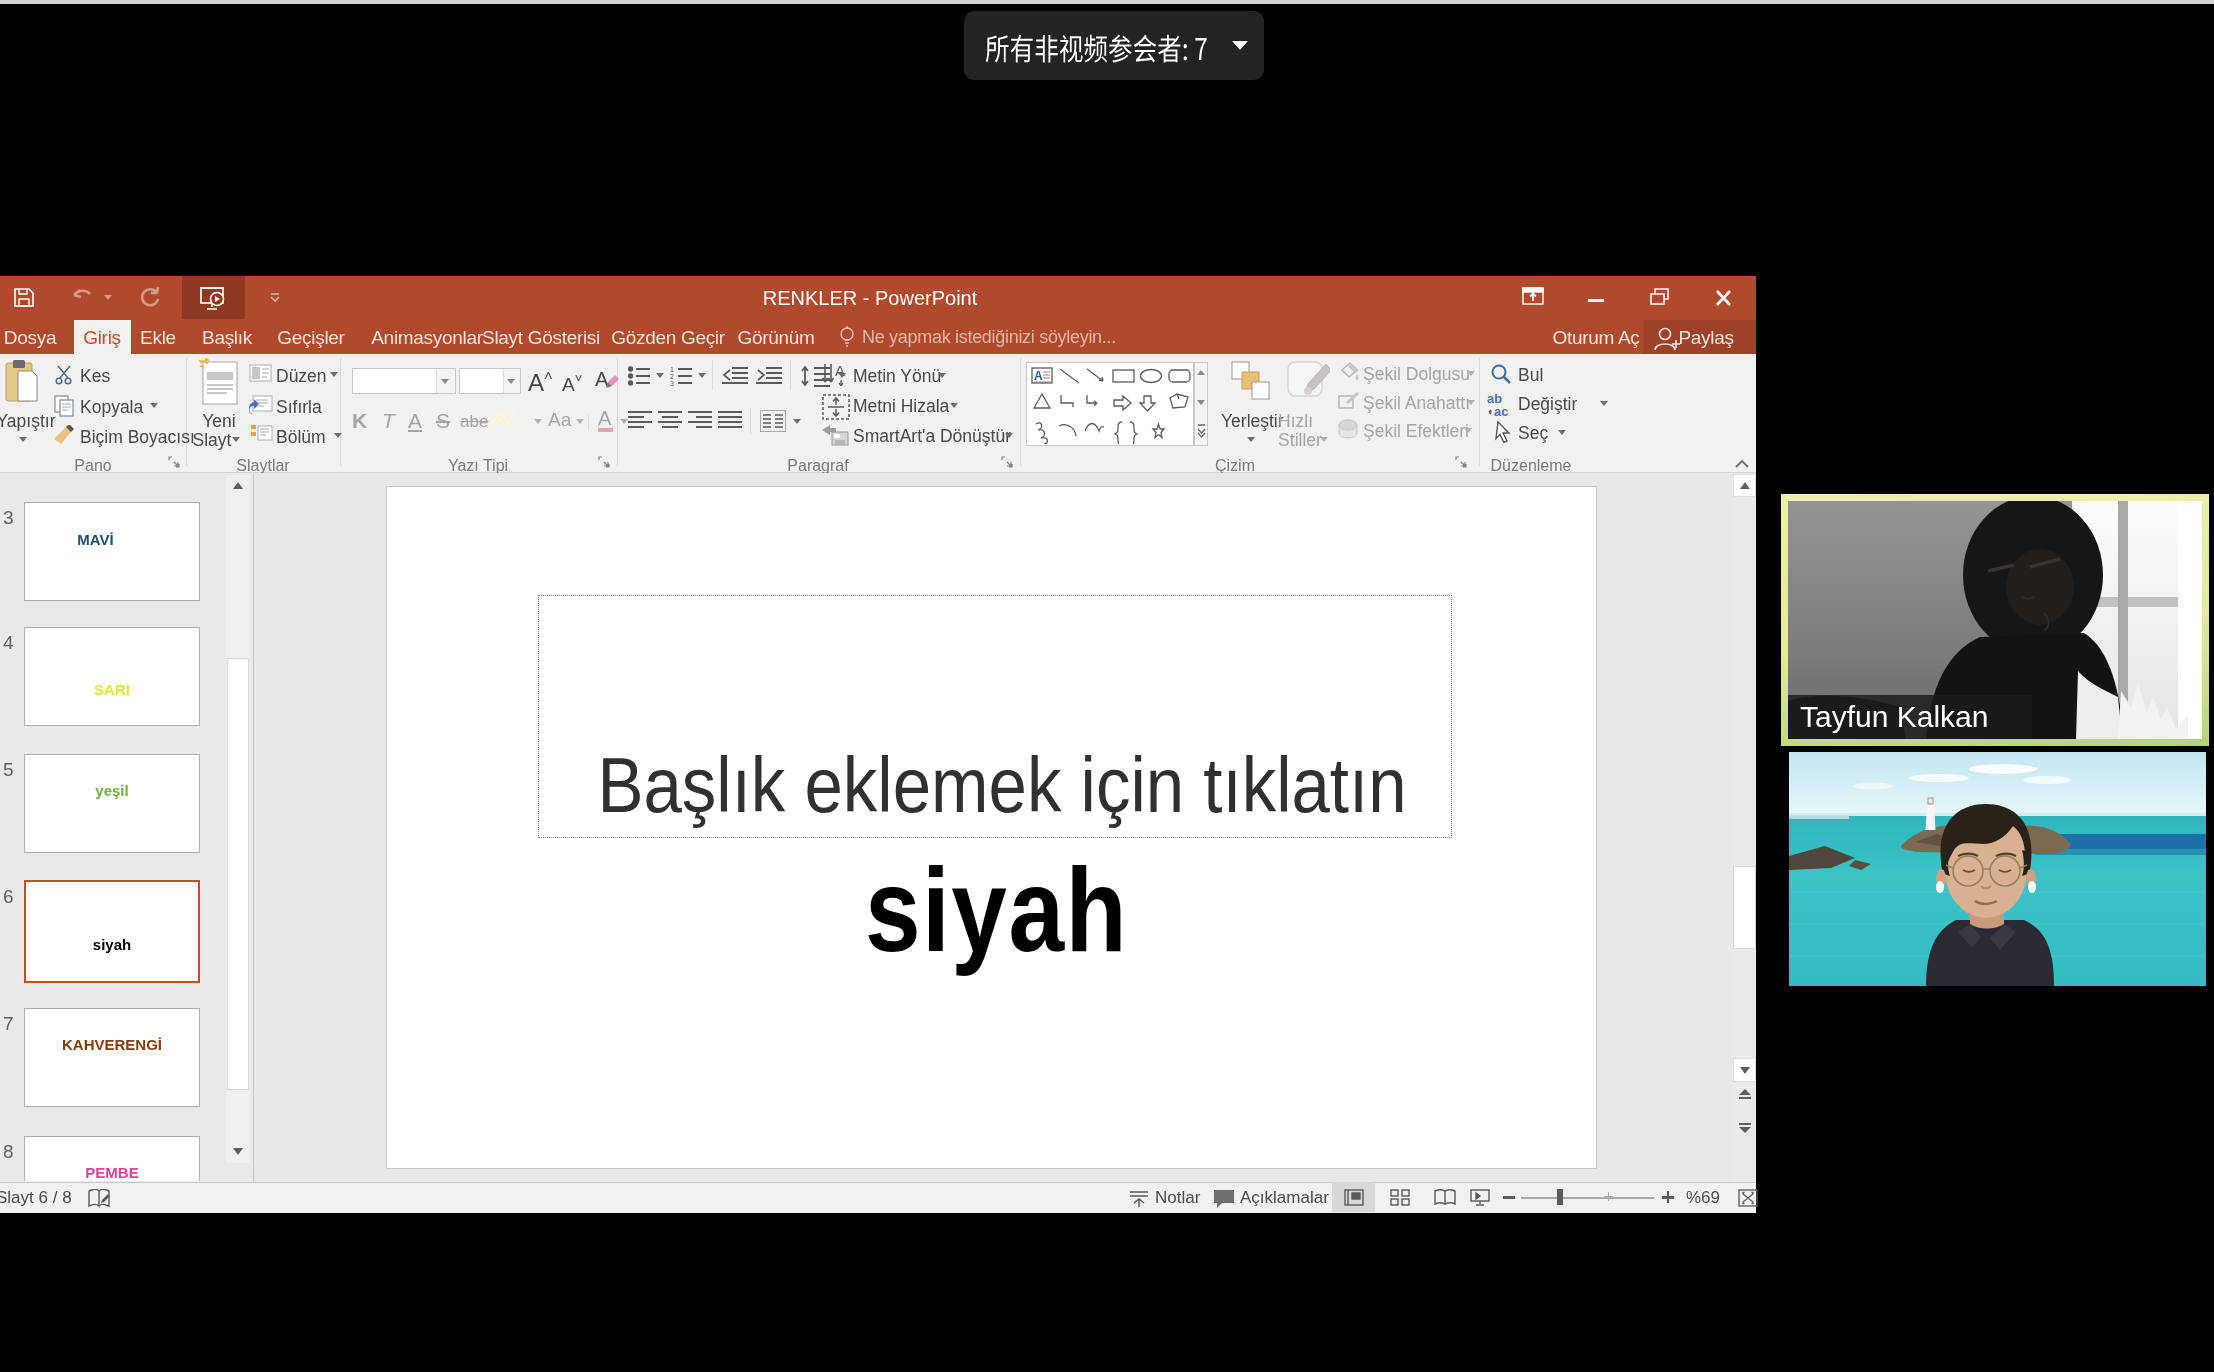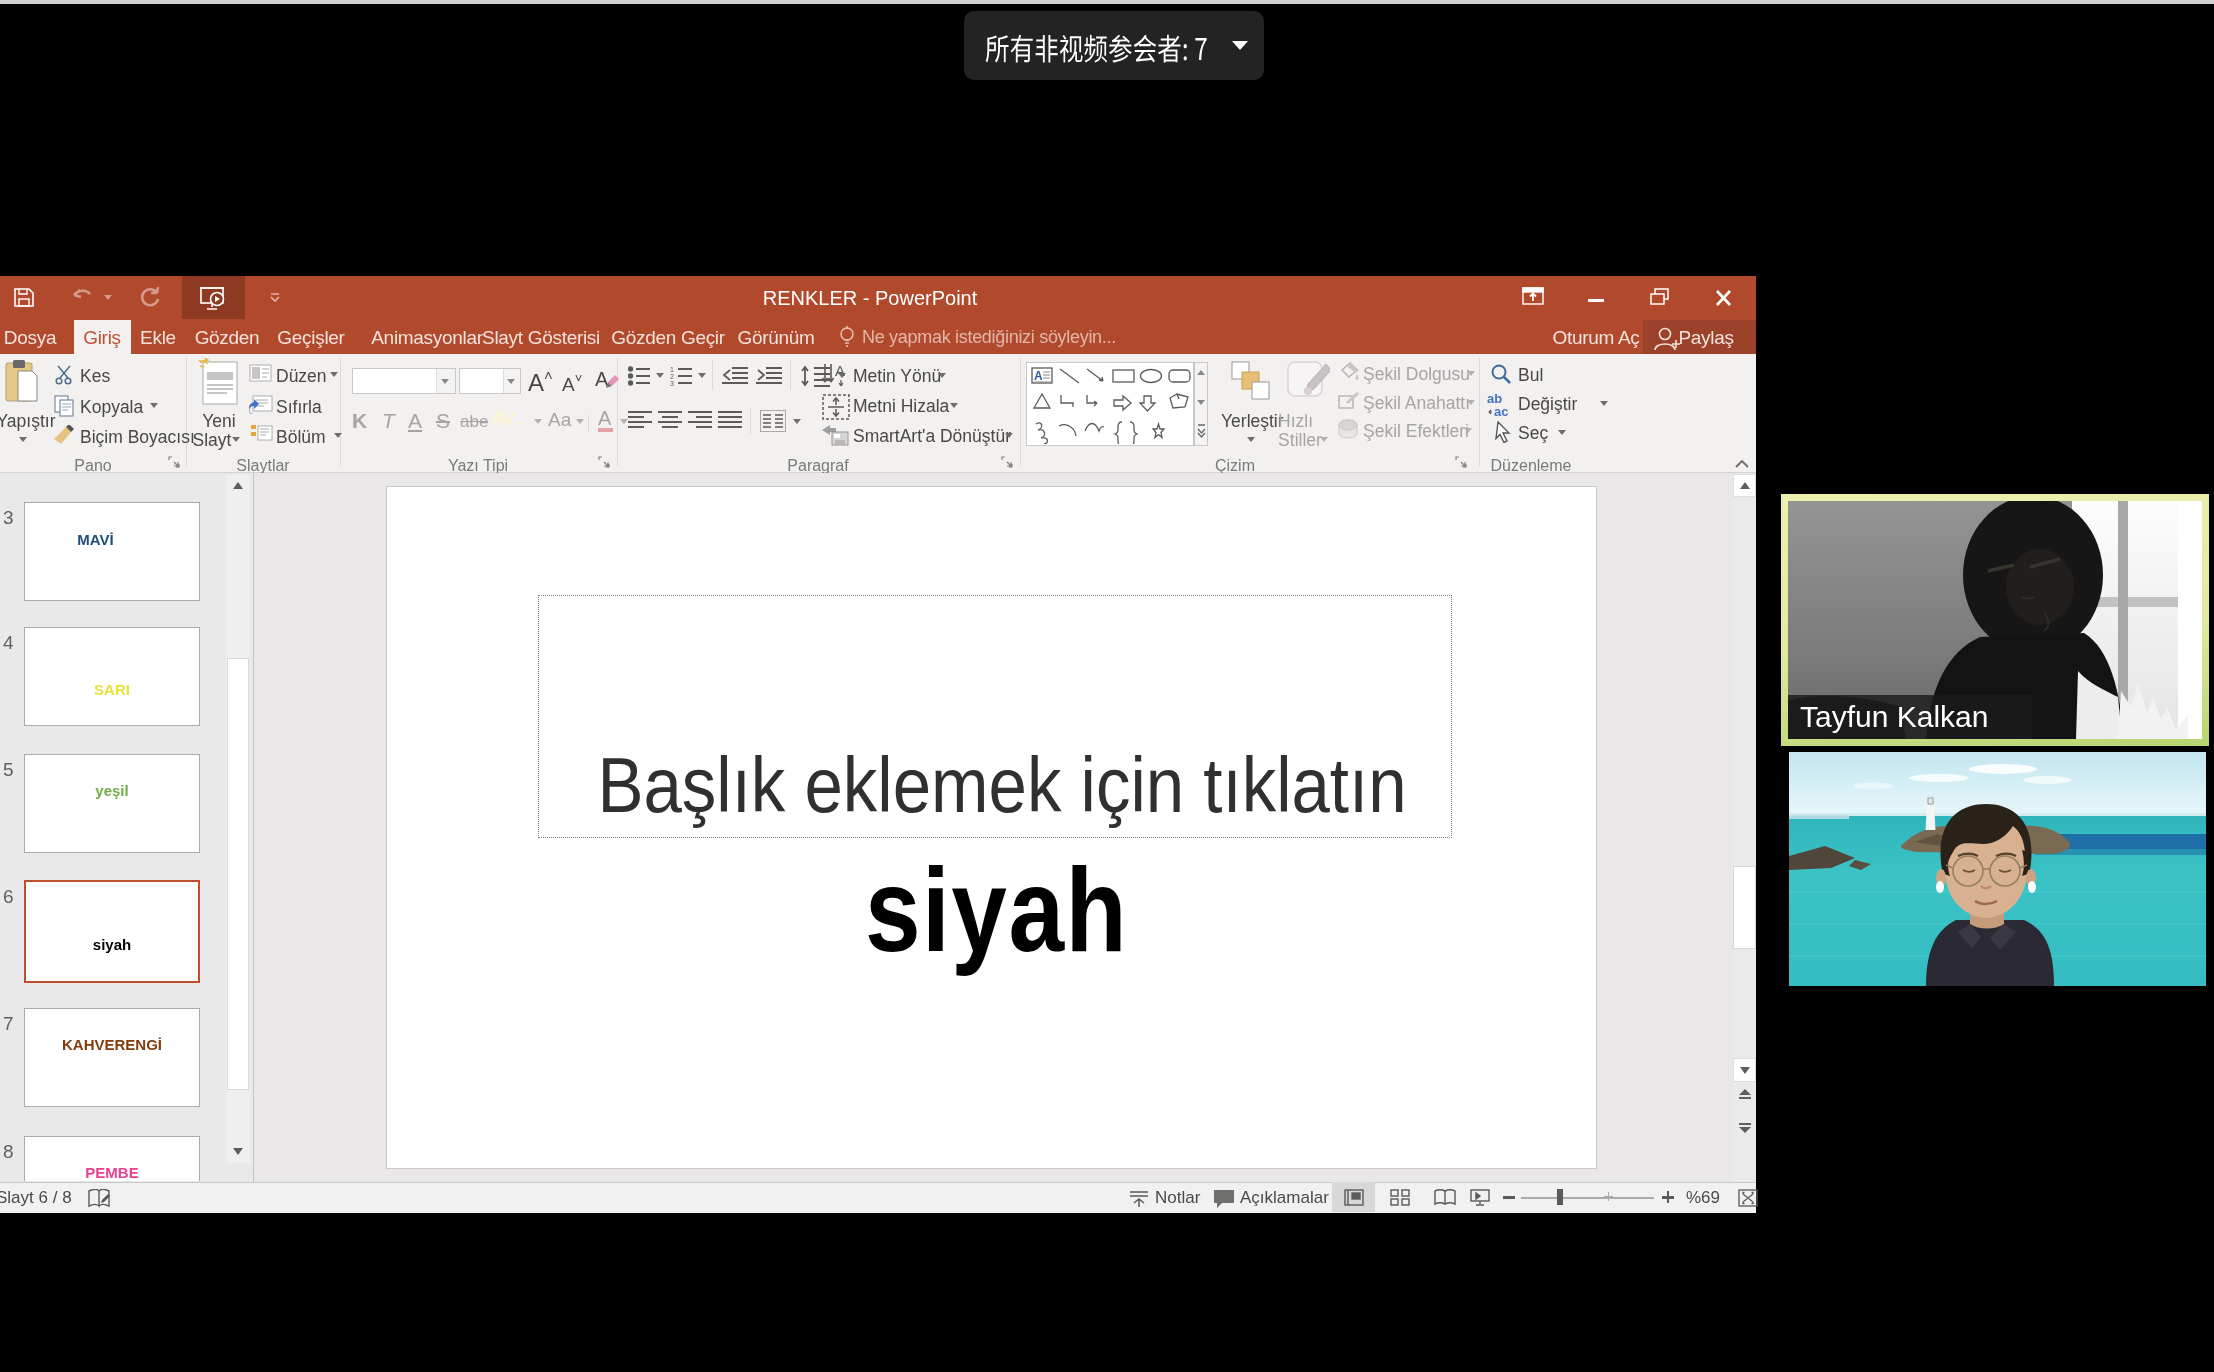--- a/index.html
+++ b/index.html
@@ -70,21 +70,21 @@
 </svg>
 <svg class="abs" style="left:1715px;top:290px;" width="17" height="16" viewBox="0 0 17 16" stroke="#fff" stroke-width="2.6">
   <path d="M2 1 L15 15 M15 1 L2 15"></path>
 </svg>
 
 
 <div class="abs" style="left:74px;top:320px;width:57px;height:34px;background:#F2F1F0;"></div>
 <div class="mtab" style="left:30px;">Dosya</div>
 <div class="mtab" style="left:102px;color:#C05131;">Giriş</div>
 <div class="mtab" style="left:158px;">Ekle</div>
-<div class="mtab" style="left:227px;">Gözden</div>
+<div class="mtab" style="left:227px;">Başlık</div>
 <div class="mtab" style="left:311px;">Geçişler</div>
 <div class="mtab" style="left:415px;margin-left:12px;">Animasyonlar</div>
 <div class="mtab" style="left:541px;">Slayt Gösterisi</div>
 <div class="mtab" style="left:668px;">Gözden Geçir</div>
 <div class="mtab" style="left:776px;">Görünüm</div>
 <svg class="abs" style="left:838px;top:326px;" width="18" height="22" viewBox="0 0 18 22" fill="none" stroke="#E8C0B2" stroke-width="1.5">
   <circle cx="9" cy="8" r="6"></circle>
   <path d="M6.5 14 h5 M7 17 h4 M8 20 h2 M9 2 v-2"></path>
 </svg>
 <div class="mtab" style="left:862px;color:#E2B7A9;transform:none;font-size:18px;">Ne yapmak istediğinizi söyleyin...</div>

